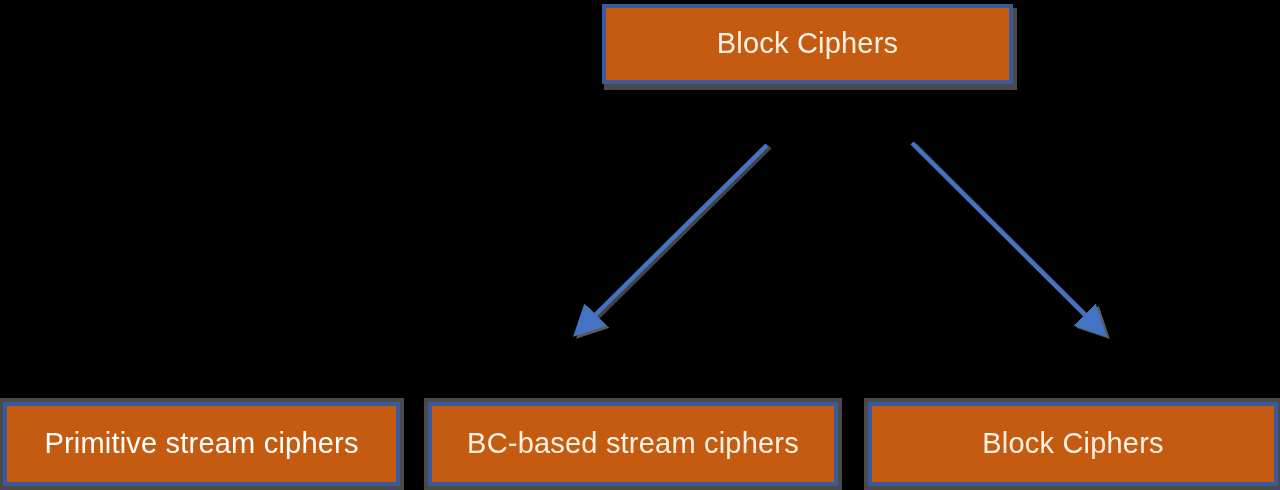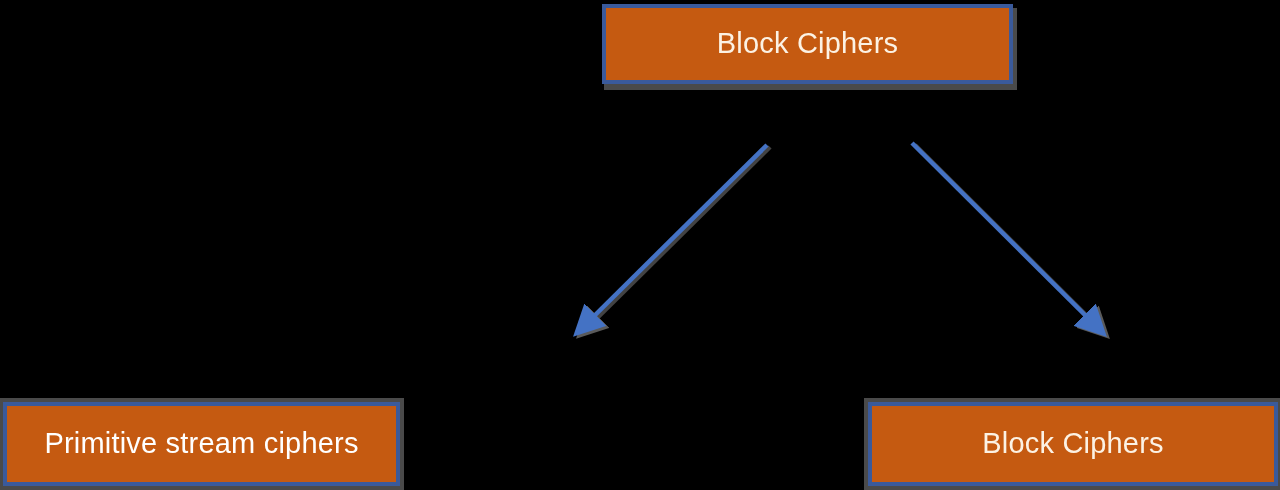--- a/index.html
+++ b/index.html
@@ -78,18 +78,21 @@
   </svg>
 
   <div class="node node-top" style="background: rgb(197, 90, 17); border: 4px solid rgb(58, 90, 155); color: rgb(252, 242, 228);">
     <span class="node-label">Block Ciphers</span>
   </div>
 
   <div class="node node-child node-child-0" style="background: rgb(197, 90, 17); border: 4px solid rgb(58, 90, 155); color: #ffffff;">
     <span class="node-label">Primitive stream ciphers</span>
   </div>
 
+  <div class="node node-child node-child-1" style="background: rgb(197, 90, 17); border: 4px solid rgb(58, 90, 155); color: rgb(252, 242, 228);">
+    <span class="node-label">BC-based stream ciphers</span>
+  </div>
 
   <div class="node node-child node-child-2" style="background: rgb(197, 90, 17); border: 4px solid rgb(58, 90, 155); color: rgb(252, 242, 228);">
     <span class="node-label">Block Ciphers</span>
   </div>
 
 </div>
 
 </body></html>

